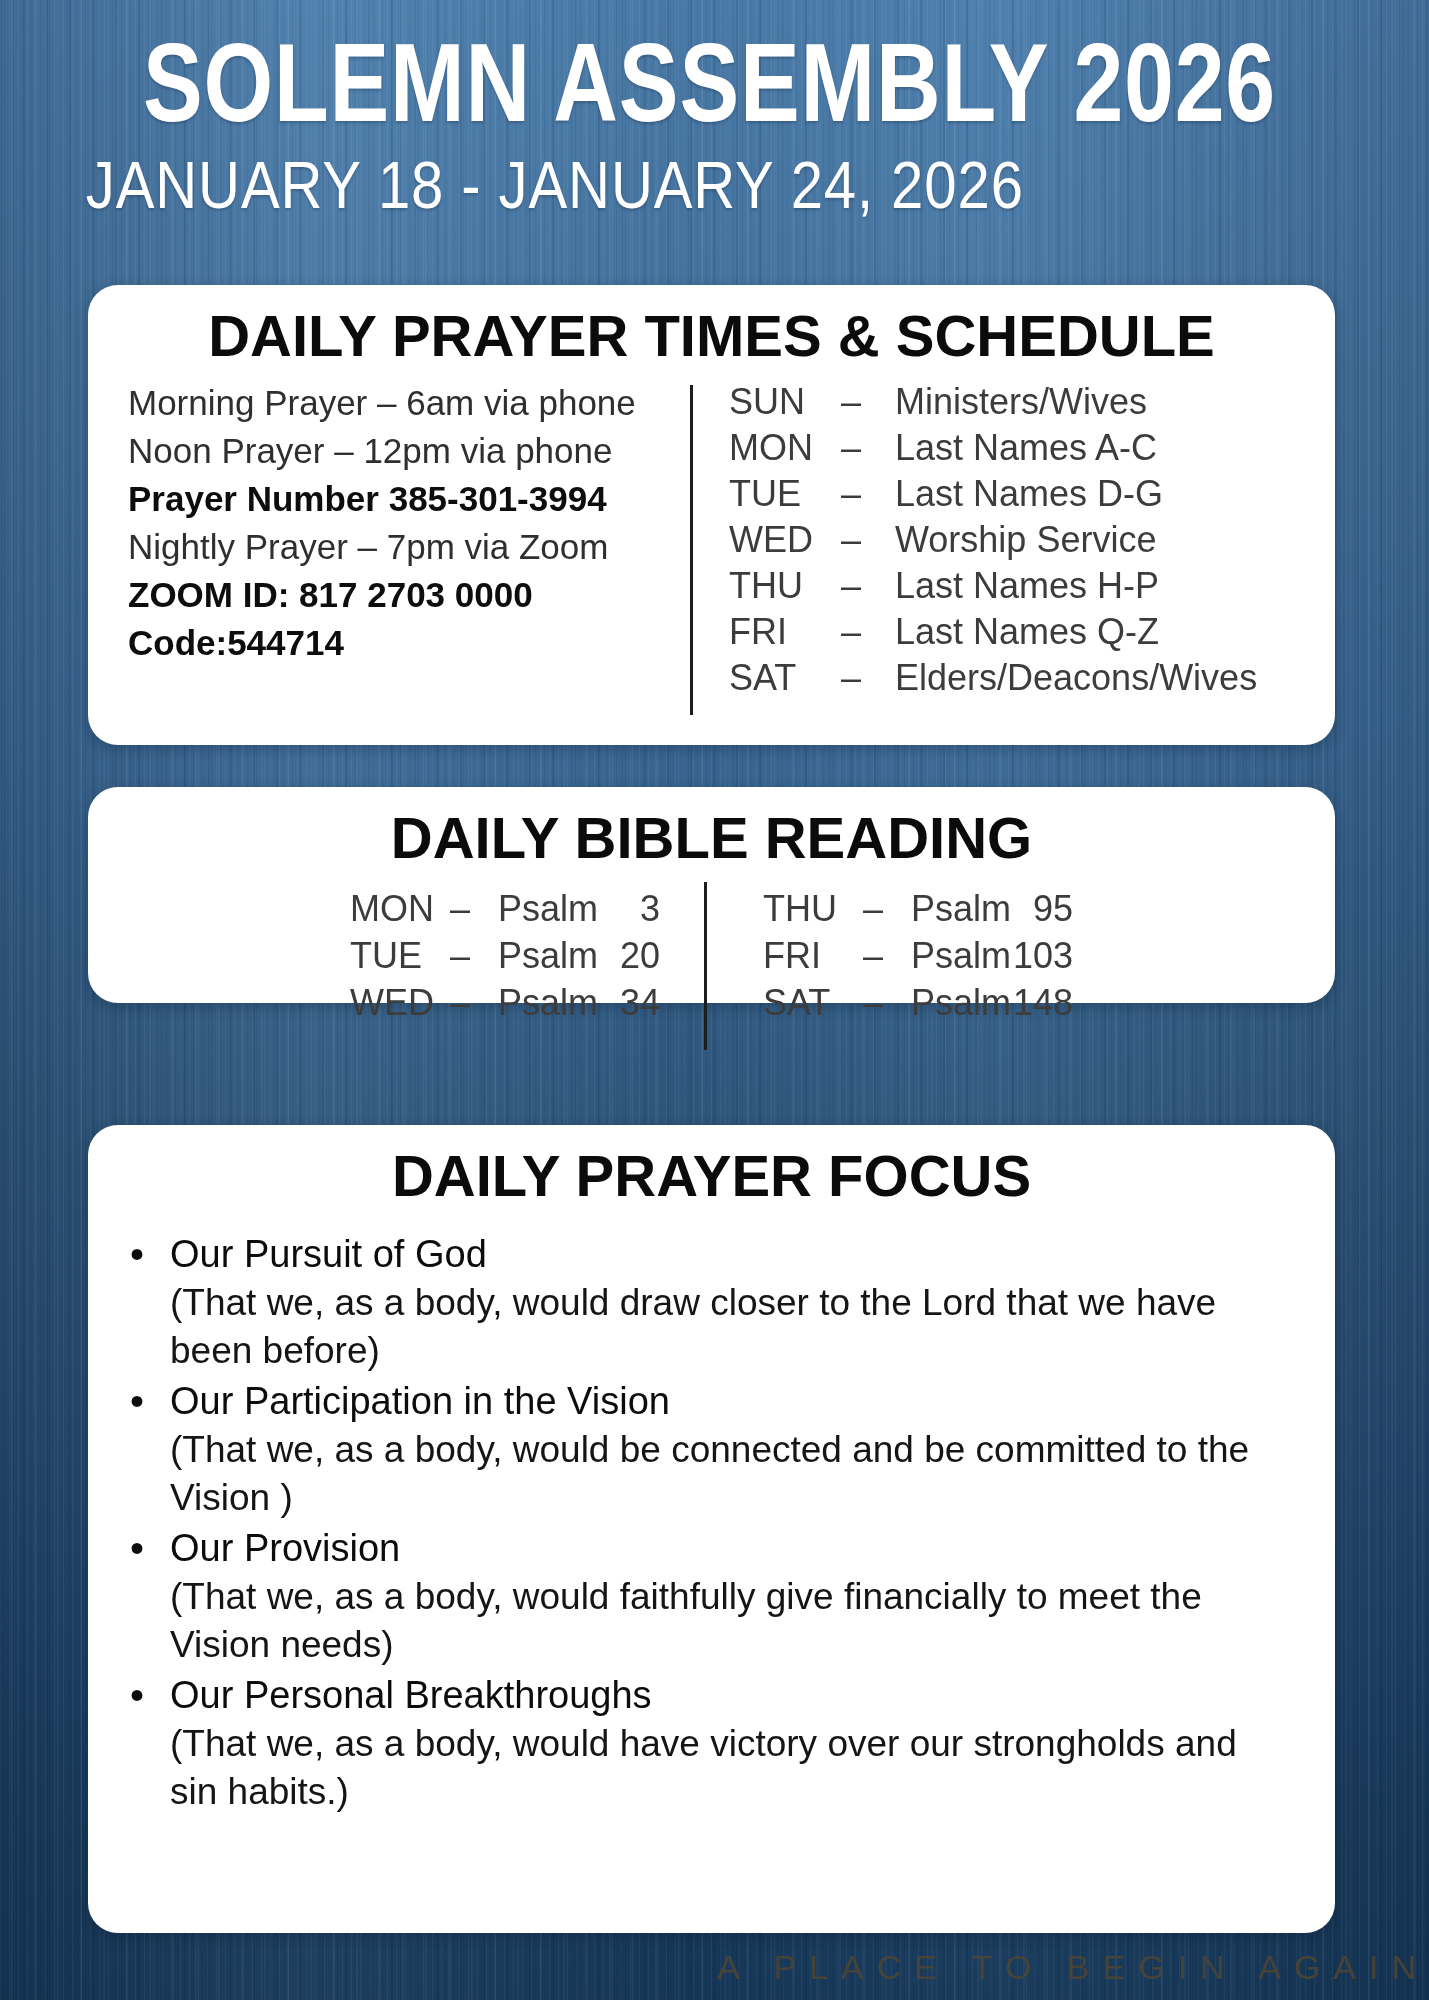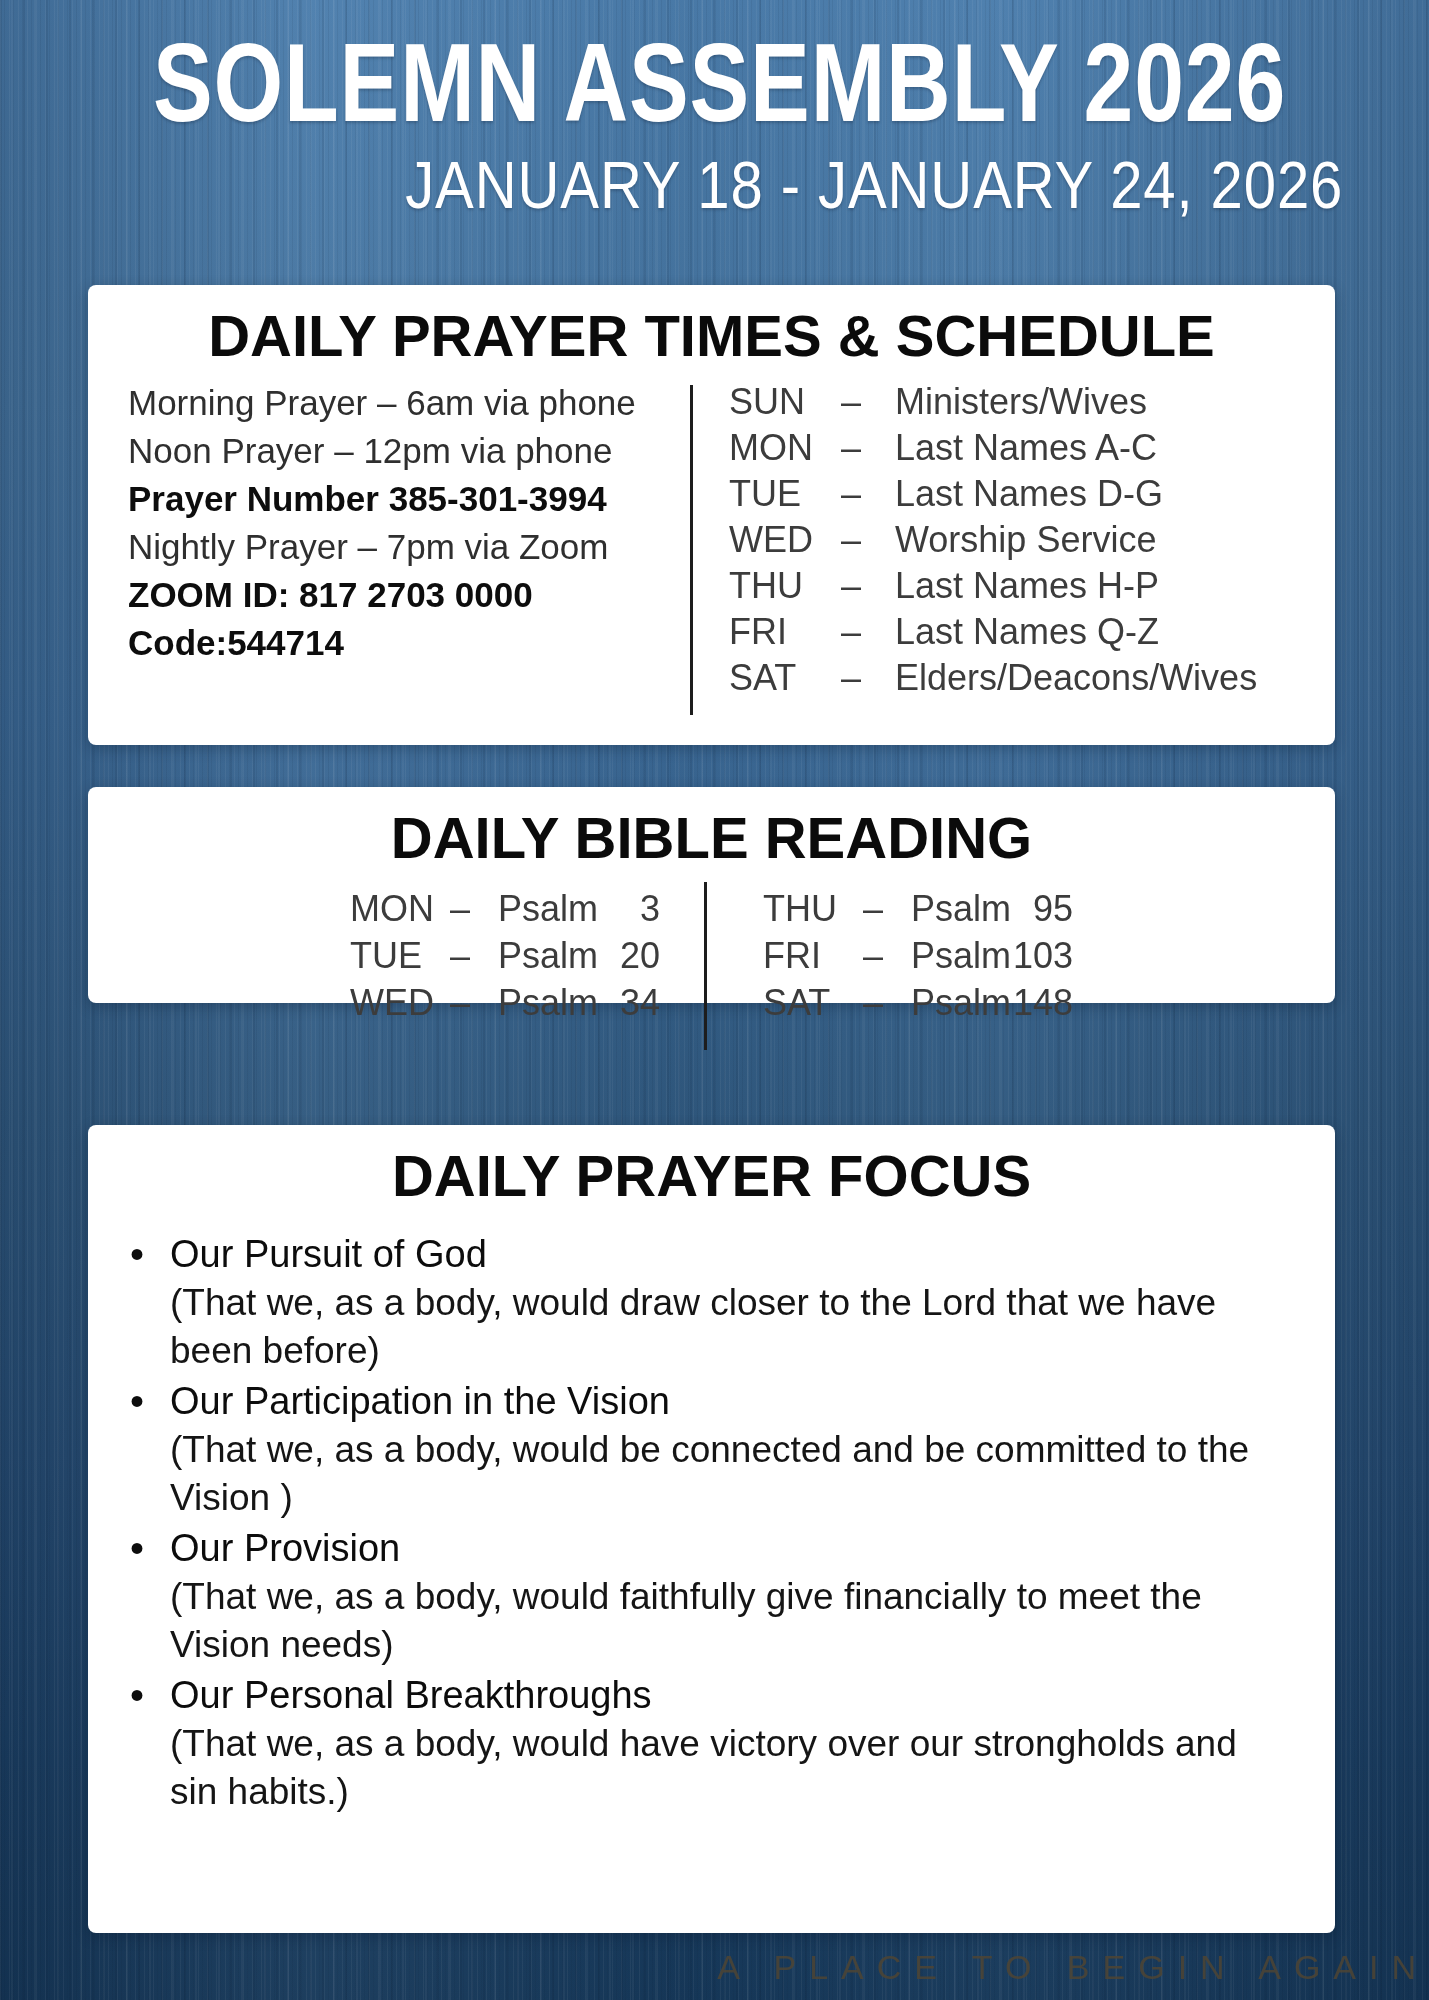--- a/index.html
+++ b/index.html
@@ -18,37 +18,37 @@
         rgba(255,255,255,0.045) 11px 13px, rgba(0,0,0,0) 13px 23px),
       linear-gradient(90deg,
         rgba(5,18,38,0.18) 0%, rgba(255,255,255,0.03) 22%,
         rgba(5,18,38,0.05) 48%, rgba(255,255,255,0.02) 70%,
         rgba(5,18,38,0.16) 100%),
       linear-gradient(180deg,
         #4c7ead 0%, #45749f 20%, #3c6a97 36%,
         #30597f 56%, #254b72 74%, #1b3f63 88%, #163859 100%);
   }
   
-  .hdr{position:absolute;top:24px;left:0;width:100%;text-align:right;color:#ffffff;}
+  .hdr{position:absolute;top:24px;left:0;width:100%;text-align:left;color:#ffffff;}
   .hdr h1{
     margin:0;font-size:112px;line-height:118px;font-weight:700;
     white-space:nowrap;letter-spacing:1px;
     transform:scaleX(0.80);transform-origin:50% 0;
     text-shadow:0 2px 3px rgba(10,25,45,0.25);
   }
   .hdr .dates{
     margin-top:8px;font-size:66px;line-height:70px;font-weight:400;
     white-space:nowrap;letter-spacing:1px;
     transform:scaleX(0.88);transform-origin:50% 0;
     text-shadow:0 2px 3px rgba(10,25,45,0.25);
   }
   
   .card{
     position:absolute;left:88px;width:1247px;
-    background:#ffffff;border-radius:8px;
+    background:#ffffff;border-radius:30px;
     box-shadow:0 4px 14px rgba(8,20,40,0.28);
   }
   .card h2{
     margin:0;padding-top:18px;text-align:center;
     font-size:58px;line-height:66px;font-weight:700;
     letter-spacing:0;color:#0b0b0b;
   }
   .card1{top:285px;height:460px;}
   .card2{top:787px;height:216px;}
   .card3{top:1125px;height:808px;}

